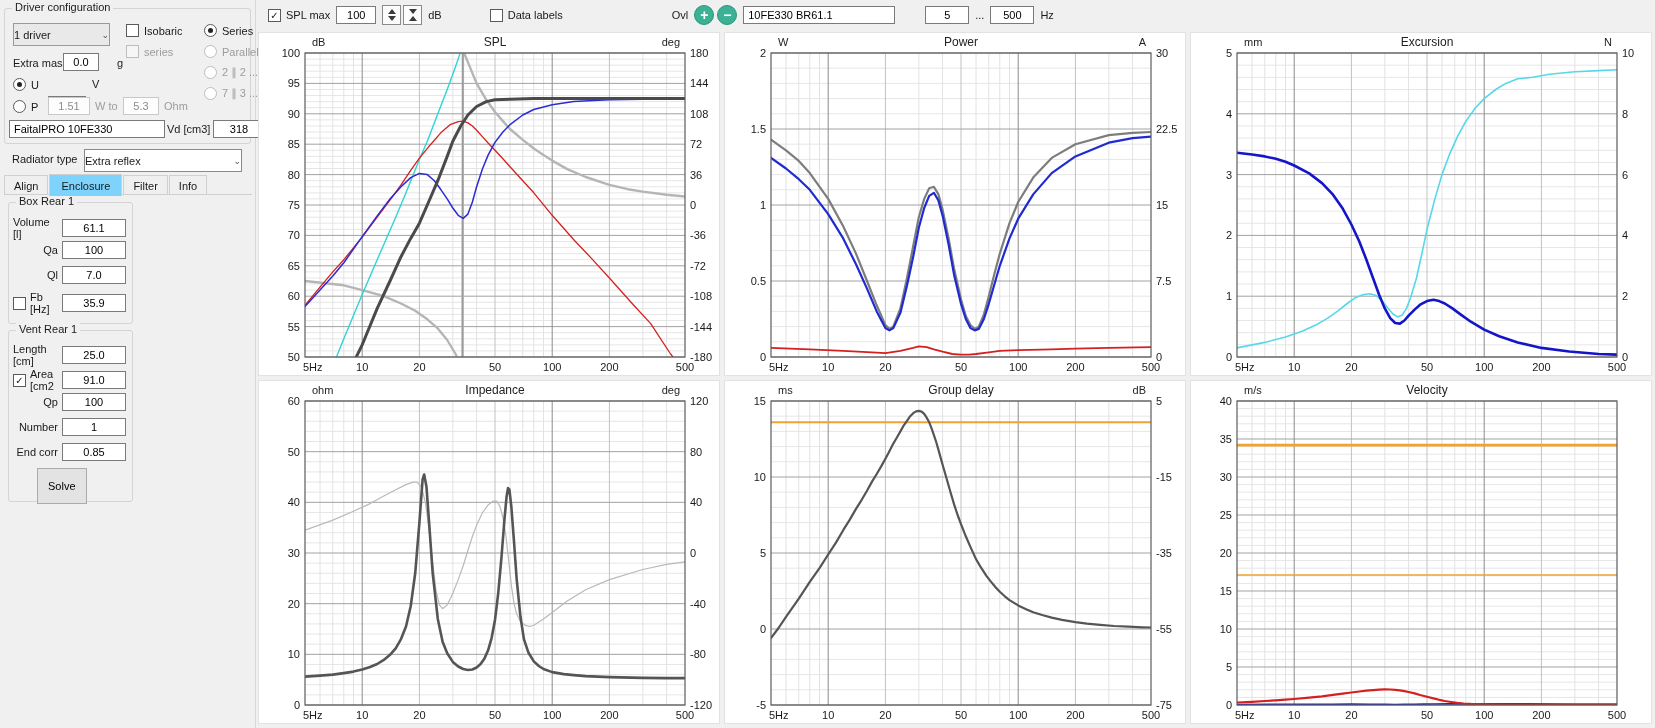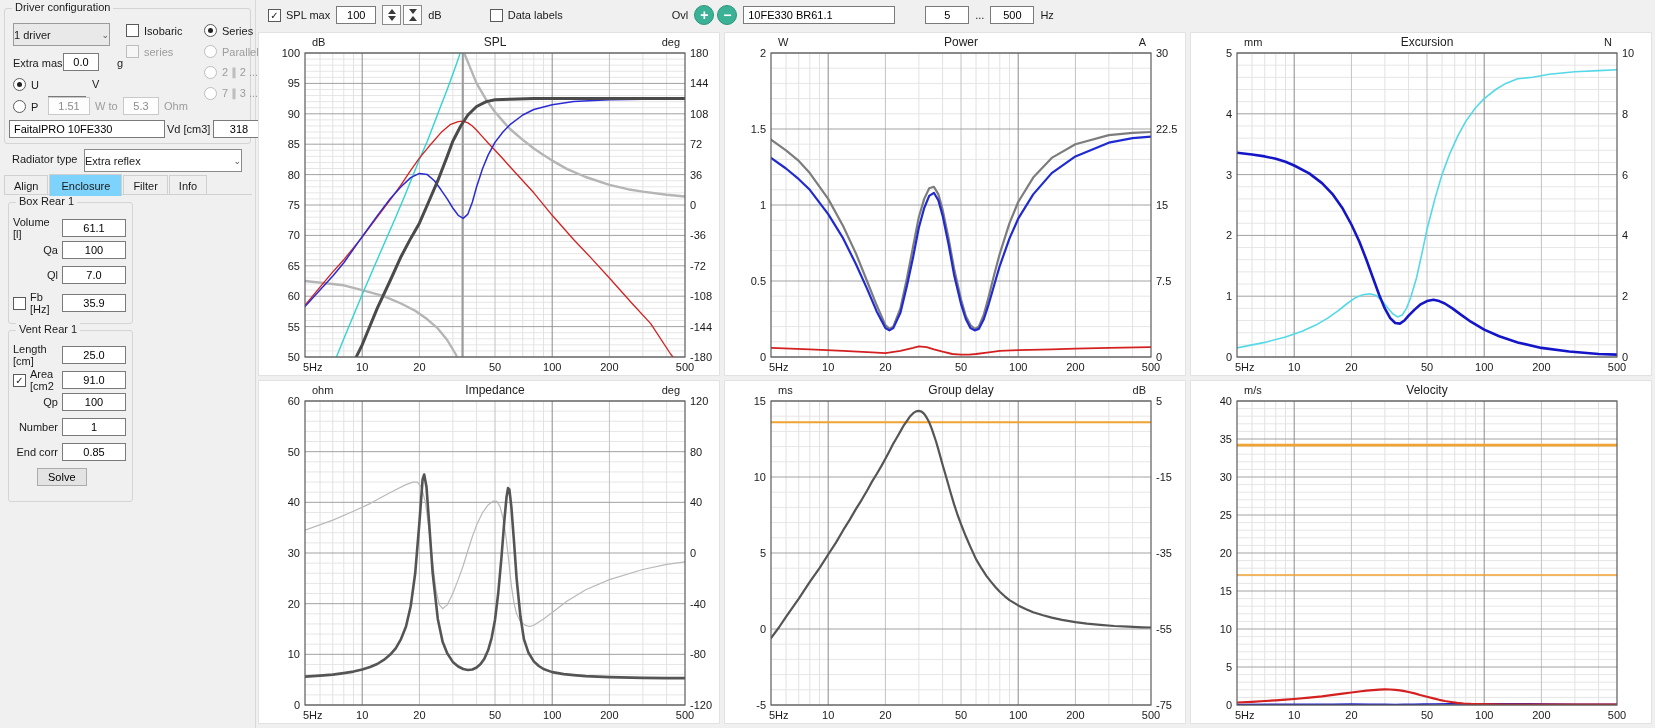--- a/index.html
+++ b/index.html
@@ -27,21 +27,21 @@
   .rad.on::after{content:"";position:absolute;left:3px;top:3px;width:5px;height:5px;border-radius:50%;background:#222}
   .rad.dis{border-color:#bdbdbd}
   .lbl-dis{color:#9c9c9c}
   .ctl-row{display:flex;align-items:center;gap:5px}
   .tabs{position:absolute;left:4px;top:174px;display:flex;align-items:center}
   .tab{padding:4px 9px 3px;border:1px solid #d0d0d0;border-bottom:none;background:#efefef;cursor:default;margin-right:1px}
   .tab.active{background:#7dd3fc;padding:5px 11px 4px;position:relative;z-index:2}
   .tabstrip-line{position:absolute;left:4px;top:194px;width:248px;border-top:1px solid #d0d0d0}
   .frow{position:absolute;right:6px;left:4px;display:flex;align-items:center;gap:4px;justify-content:flex-end}
   .frow .win-input{width:64px;flex:none}
-  .win-btn{border:1px solid #ababab;background:#e3e3e3;font:inherit;padding:2px 10px;cursor:default}
+  .win-btn{border:1px solid #ababab;background:#e3e3e3;font:inherit;padding:11px 10px;cursor:default}
   
   .toolbar{position:absolute;left:256px;top:0;width:1399px;height:30px;display:flex;align-items:center;
     padding-left:12px;background:#f0f0f0}
   .toolbar .gap-s{margin-left:6px}
   .tri-up{width:0;height:0;border-left:4px solid transparent;border-right:4px solid transparent;border-bottom:5px solid #3a3a3a}
   .tri-down{width:0;height:0;border-left:4px solid transparent;border-right:4px solid transparent;border-top:5px solid #3a3a3a}
   .icon-btn{width:19px;height:20px;border:1px solid #8a8a8a;background:#fcfcfc;display:flex;flex-direction:column;
     align-items:center;justify-content:center;gap:2px;padding:0;cursor:default}
   .ovl-btn{width:20px;height:20px;border-radius:50%;border:1px solid #2d947c;background:#3bb295;color:#fff;
     font-size:14px;font-weight:bold;line-height:17px;text-align:center;padding:0;cursor:default}

